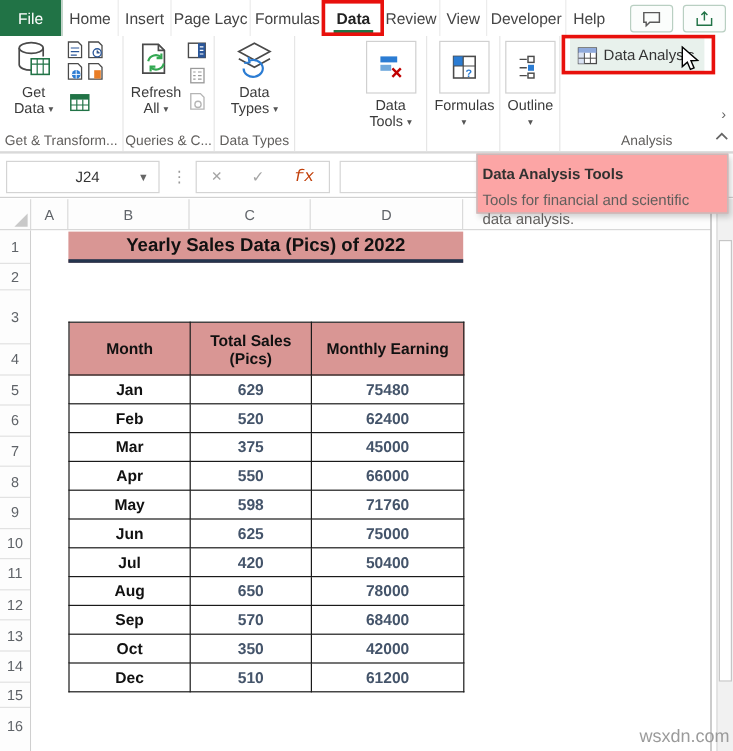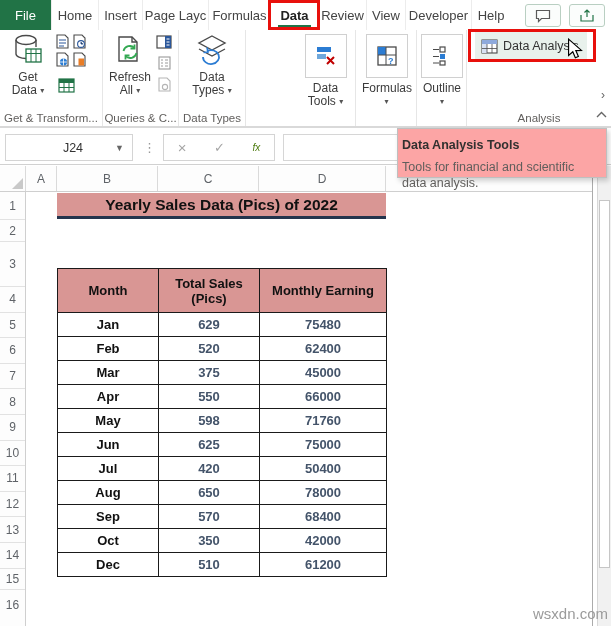--- a/index.html
+++ b/index.html
@@ -28,21 +28,21 @@
   .dabtn { position:absolute; left:8px; top:2px; height:28px; display:flex; align-items:center; gap:5px; background:#e8f1ec; padding:0 8px 0 6px; font-size:12.5px; color:#333; }
   .more-chev { position:absolute; right:6px; top:58px; font-size:12px; color:#666; }
   .collapse { position:absolute; right:4px; bottom:4px; }
 
   
   .fbar { position:absolute; left:0; top:130px; width:611px; height:35px; background:#fff; border-bottom:1px solid #d1d1d1; }
   .namebox { position:absolute; left:5px; top:4px; width:128px; height:27px; border:1px solid #d4d4d4; display:flex; align-items:center; font-size:12.5px; color:#333; padding-left:8px; background:#fff;justify-content:center; }
   .namebox .dd { position:absolute; right:8px; color:#666; font-size:9px; }
   .fdots { position:absolute; left:143px; top:4px; height:27px; display:flex; align-items:center; color:#999; font-size:13px; }
   .fbtns { position:absolute; left:163px; top:4px; width:112px; height:27px; border:1px solid #d4d4d4; display:flex; align-items:center; justify-content:space-around; color:#a5a5a5; background:#fff; }
-  .fbtns .fx { font-family:Liberation Sans, sans-serif; font-style:italic; font-size:10px; color:#4d7c0f; }
+  .fbtns .fx { font-family:Liberation Mono, monospace; font-style:italic; font-size:14px; color:#c2410c; }
   .finput { position:absolute; left:283px; top:4px; width:309px; height:27px; border:1px solid #d6d6d6; background:#fff; }
 
   
   .gridarea { position:absolute; left:0; top:166px; width:611px; height:460px; background:#fff; }
   .colheads { position:absolute; left:0; top:0; height:26px; width:592px; display:flex; border-bottom:1px solid #cfcfcf; background:#fdfdfd; }
   .chcell { border-right:1px solid #dadada; display:flex; align-items:center; justify-content:center; font-size:12px; color:#5f6368; }
   .corner { width:26px; position:relative; }
   .corner .tri { position:absolute; right:2px; bottom:2px; width:0; height:0; border-left:11px solid transparent; border-bottom:11px solid #c9c9c9; }
   .rowheads { position:absolute; left:0; top:26px; width:26px; bottom:0; border-right:1px solid #cfcfcf; background:#fdfdfd; }
   .rhcell { display:flex; align-items:center; justify-content:center; font-size:12px; color:#5f6368; border-bottom:1px solid #e2e2e2; }

